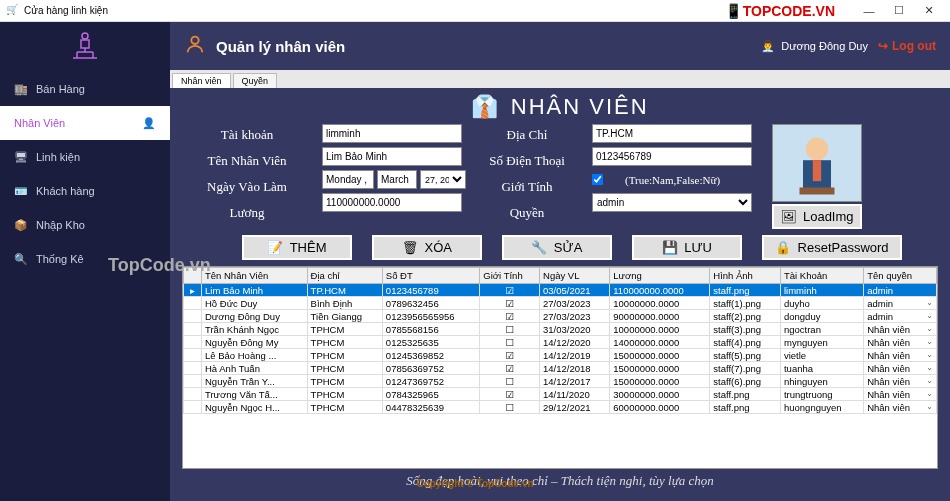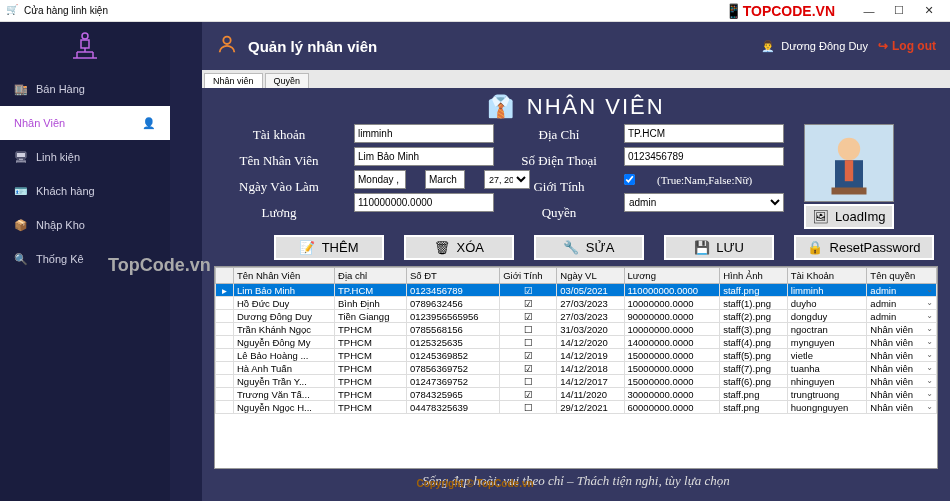--- a/index.html
+++ b/index.html
@@ -8,21 +8,21 @@
 .titlebar .ticon { width: 14px; height: 14px; margin-right: 4px; }
 .titlebar .spacer { flex: 1; }
 .titlebar .winbtn { width: 30px; text-align: center; font-size: 11px; color: #333; }
 .mainwrap { display: flex; height: 479px; background: #1f2247; }
 .sidebar { width: 170px; background: #1a1d3e; display: flex; flex-direction: column; }
 .logo { height: 50px; display: flex; align-items: center; justify-content: center; color: #c067e6; }
 .navitem { padding: 10px 14px; color: #d0d0e0; font-size: 11px; display: flex; align-items: center; gap: 8px; cursor: pointer; }
 .navitem.active { background: #fff; color: #b04bd6; }
 .navitem.active .navicon { color: #b04bd6; }
 .navicon { width: 14px; height: 14px; display: inline-flex; align-items: center; justify-content: center; font-size: 11px; }
-.content { flex: 1; background: #353861; display: flex; flex-direction: column; position: relative; margin-left: 32px; }
+.content { flex: 1; background: #353861; display: flex; flex-direction: column; position: relative; }
 .header { height: 48px; display: flex; align-items: center; padding: 0 14px; color: #fff; }
 .header .hicon { font-size: 18px; margin-right: 10px; color: #f0a; }
 .header .htitle { font-size: 15px; font-weight: bold; }
 .header .hspacer { flex: 1; }
 .header .huser { font-size: 11px; margin-right: 10px; display: flex; align-items: center; gap: 6px; }
 .header .logout { color: #e04020; font-size: 12px; font-weight: bold; display: flex; align-items: center; gap: 4px; }
 .tabs { display: flex; background: #e8e8e8; height: 18px; font-size: 9px; align-items: flex-end; padding-left: 2px; gap:2px }
 .tab { padding: 2px 8px; background: #f5f5f5; border: 1px solid #bbb; border-bottom: none; cursor:pointer; }
 .tab.active { background: #fff; }
 .panel { flex: 1; background: #353861; padding: 6px 12px 4px 12px; display: flex; flex-direction: column; }
@@ -141,21 +141,21 @@
       <div class="formrow">
         <div class="formcol" style="width:130px">
           <div class="formlbl">Tài khoản</div>
           <div class="formlbl">Tên Nhân Viên</div>
           <div class="formlbl">Ngày Vào Làm</div>
           <div class="formlbl">Lương</div>
         </div>
         <div class="formcol" style="width:140px">
           <input class="forminp" value="limminh" style="">
           <input class="forminp" value="Lim Bảo Minh" style="">
-          <div style="display:flex;gap:19px">
+          <div style="display:flex;gap:3px">
             <input class="forminp" style="width: 52px;" value="Monday ,">
             <input class="forminp" style="width: 40px;" value="March">
             <select class="formsel" style="width:46px;font-size:9px"><option>27, 202</option></select>
           </div>
           <input class="forminp" value="110000000.0000" style="">
         </div>
         <div class="formcol" style="width:110px">
           <div class="formlbl">Địa Chỉ</div>
           <div class="formlbl">Số Điện Thoại</div>
           <div class="formlbl">Giới Tính</div>

